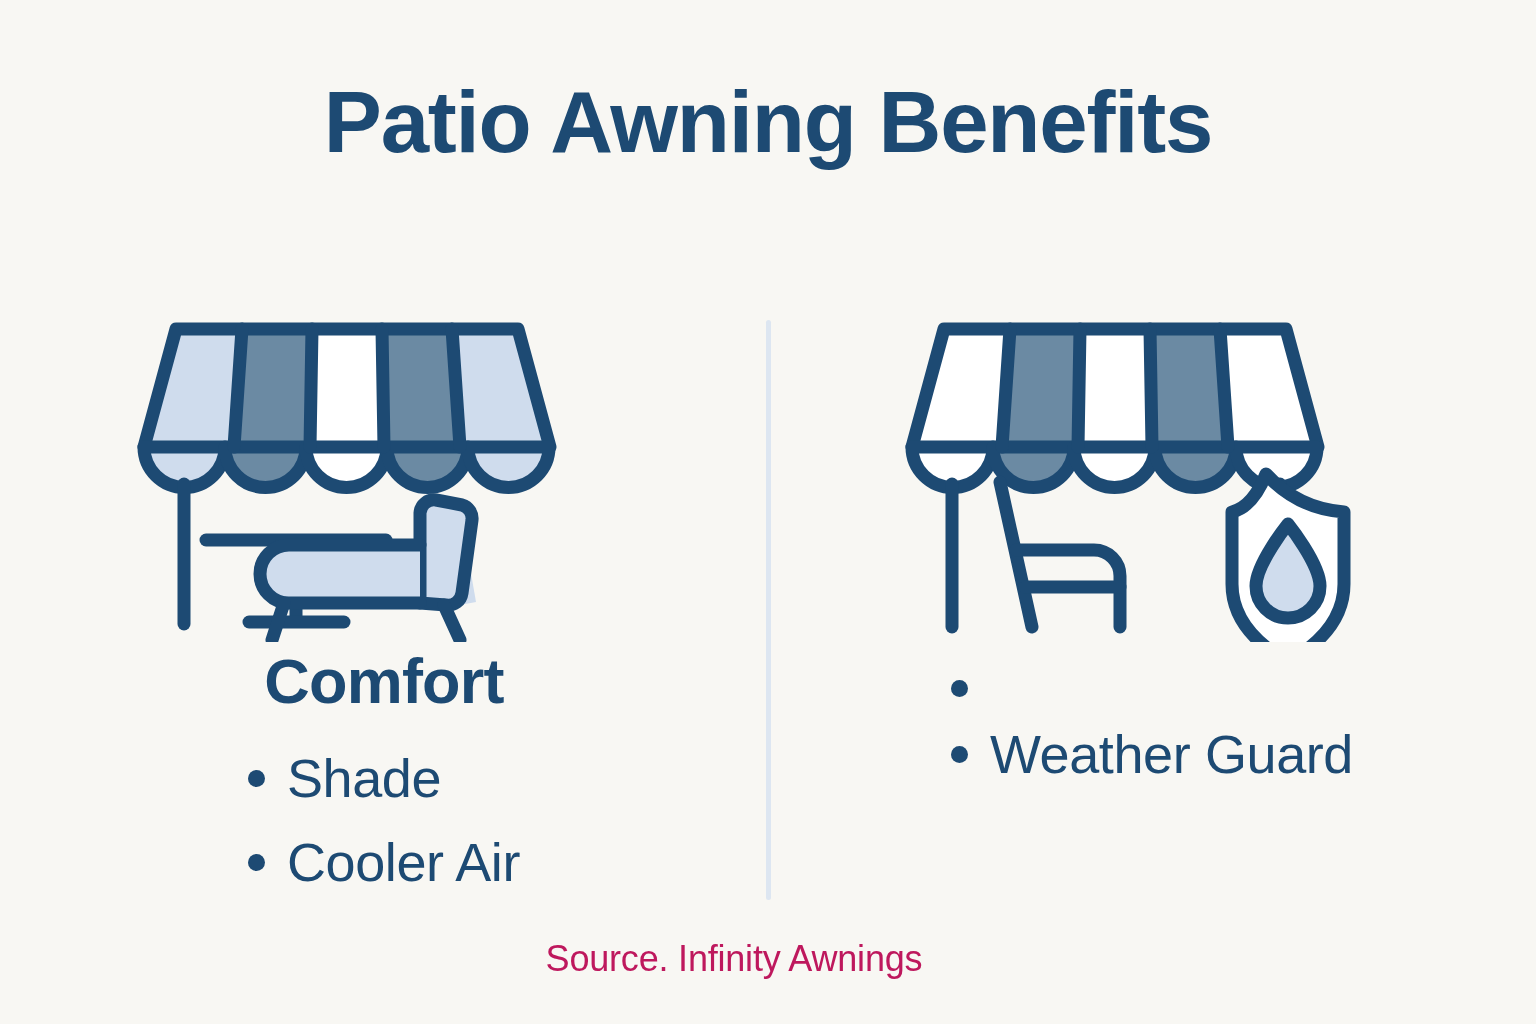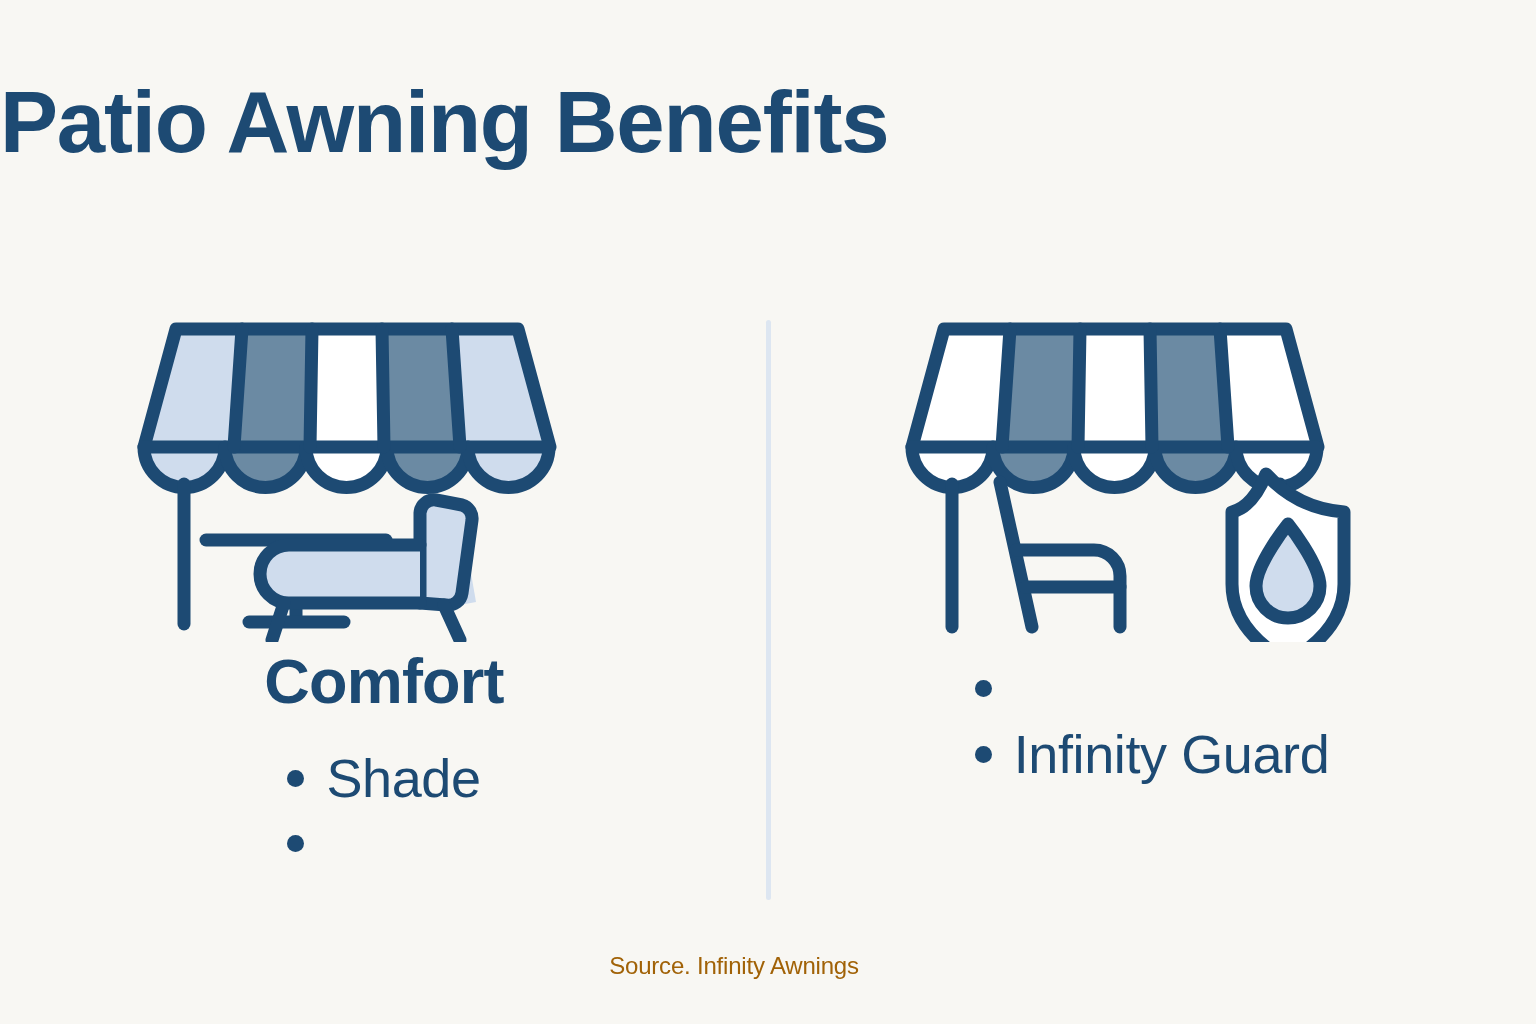--- a/index.html
+++ b/index.html
@@ -21,20 +21,21 @@
     background: #f8f7f3;
     box-sizing: border-box;
   }
 
   
   .header {
     position: absolute;
     top: 78px;
     left: 0;
     width: 1536px;
+    text-align: center;
   }
   .title {
     font-size: 87px;
     font-weight: 700;
     letter-spacing: -1.2px;
     color: #1d4a73;
     line-height: 1.0;
     margin: 0;
   }
   .subtitle {
@@ -117,23 +118,23 @@
     border-radius: 3px;
   }
 
   
   .source {
     position: absolute;
     bottom: 44px;
     left: 0;
     width: 1468px;
     text-align: center;
-    font-size: 24px;
+    font-size: 36px;
     font-weight: 400;
-    color: #a16207;
+    color: #be185d;
     letter-spacing: -0.2px;
   }
 </style>
 </head>
 <body>
 
 <div class="infographic">
 
   <div class="header">
     <h1 class="title">Patio Awning Benefits</h1>
@@ -194,20 +195,21 @@
 
       <h2 class="col-heading">Comfort</h2>
 
       <ul class="bullets">
         <li class="bullet">
           <span class="dot"></span>
           <span>Shade</span>
         </li>
         <li class="bullet">
           <span class="dot"></span>
+          <span>Cooler Air</span>
         </li>
       </ul>
     </div>
 
     <div class="column">
 
       <div class="art">
         <svg width="520" height="330" viewBox="0 0 520 330">
           <g fill="none" stroke="#1d4a73" stroke-width="13" stroke-linecap="round" stroke-linejoin="round">
 
@@ -252,21 +254,21 @@
         </svg>
       </div>
 
 
       <ul class="bullets">
         <li class="bullet">
           <span class="dot"></span>
         </li>
         <li class="bullet">
           <span class="dot"></span>
-          <span>Infinity Guard</span>
+          <span>Weather Guard</span>
         </li>
       </ul>
     </div>
 
   </div>
 
   <div class="source">Source. Infinity Awnings</div>
 
 </div>
 

